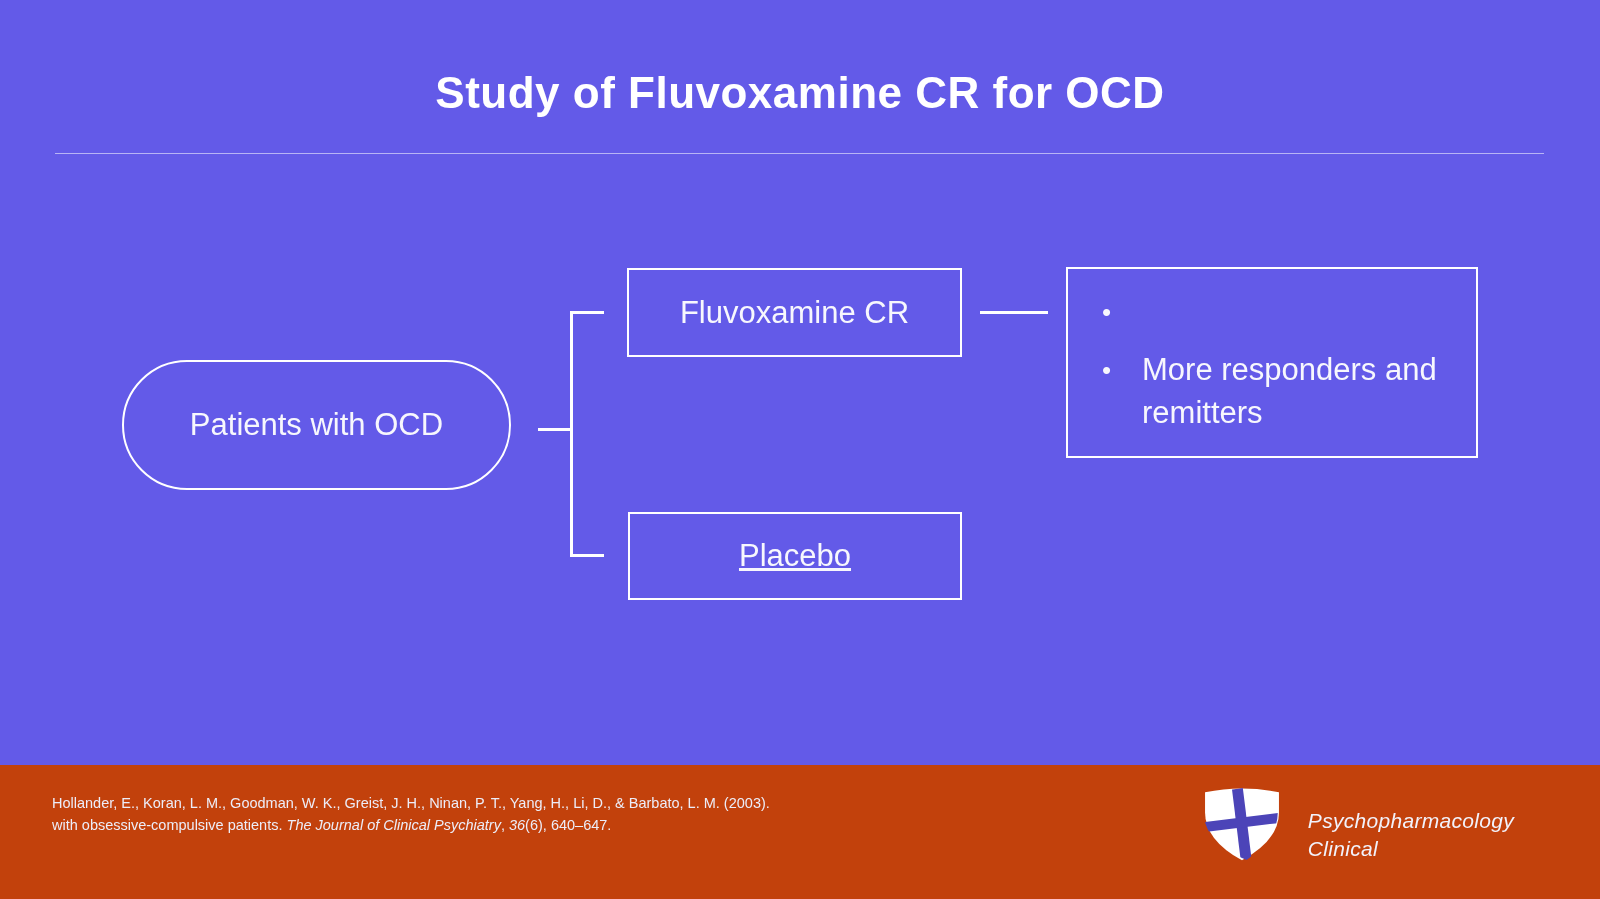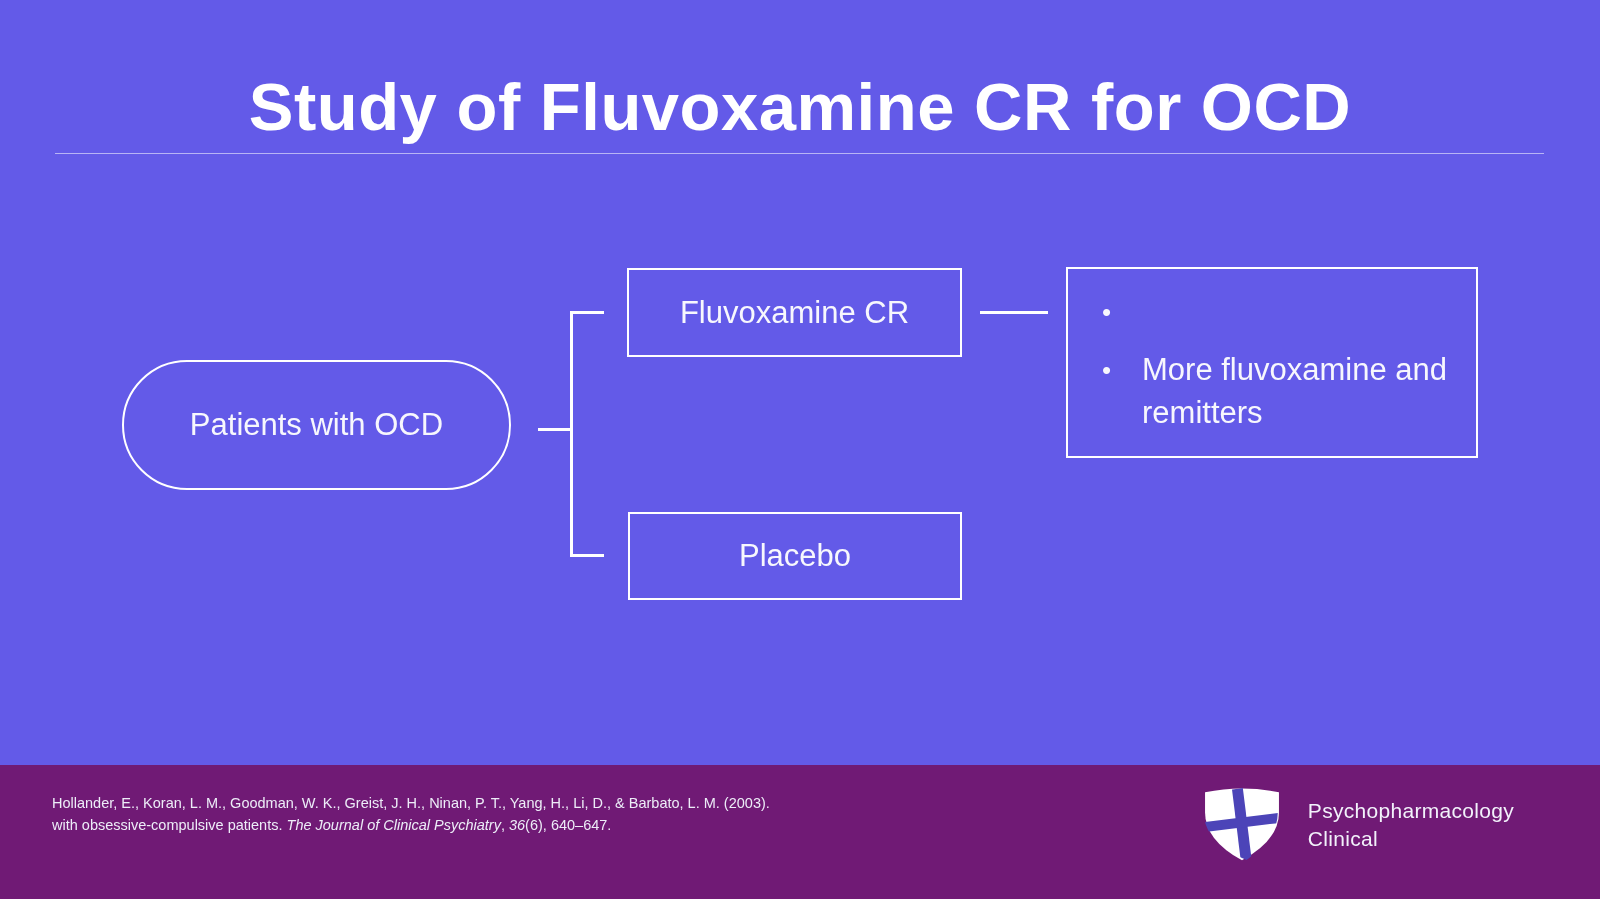--- a/index.html
+++ b/index.html
@@ -14,21 +14,21 @@
     color: #FFFFFF;
   }
 
   
   .slide-title {
     position: absolute;
     top: 68px;
     left: 0;
     width: 100%;
     text-align: center;
-    font-size: 67px;
+    font-size: 44px;
     font-weight: bold;
     letter-spacing: 0.5px;
     color: #FFFFFF;
   }
   .title-rule {
     position: absolute;
     top: 153px;
     left: 55px;
     width: 1489px;
     height: 1px;
@@ -50,21 +50,21 @@
     left: 122px; top: 360px;
     width: 389px; height: 130px;
     border-radius: 65px;
   }
   .node-arm1 {
     left: 627px; top: 268px;
     width: 335px; height: 89px;
   }
   .node-arm2 {
     left: 628px; top: 512px;
-    width: 334px; height: 88px;
+    width: 334px; height: 88px; text-decoration: underline;
   }
   .node-outcomes {
     left: 1066px; top: 267px;
     width: 412px; height: 191px;
     align-items: flex-start;
     justify-content: flex-start;
     padding: 22px 24px 0 34px;
   }
   .outcome-list {
     list-style: none;
@@ -93,39 +93,40 @@
   .conn-vertical    { left: 570px;  top: 311px; width: 3px;   height: 246px; }
   .conn-top-stub    { left: 570px;  top: 311px; width: 34px;  height: 3px; }
   .conn-bottom-stub { left: 570px;  top: 554px; width: 34px;  height: 3px; }
   .conn-right       { left: 980px;  top: 311px; width: 68px;  height: 3px; }
 
   
   .footer {
     position: absolute;
     left: 0; bottom: 0;
     width: 1600px; height: 134px;
-    background: #701a75;
+    background: #c2410c;
     padding-left: 28px;
   }
   .citation {
     position: absolute;
     left: 52px; top: 27px;
     width: 800px;
     font-size: 14.5px;
     line-height: 22px;
     color: #EDEDF8;
   }
   .citation .em { font-style: italic; text-align: right; }
 
   .logo {
     position: absolute;
     right: 86px; top: 22px;
     display: flex;
-    align-items: center;
+    align-items: flex-end;
     gap: 24px;
+    font-style: italic;
   }
   .logo-shield { width: 84px; height: 76px; display: block; }
   .logo-name {
     font-size: 21px;
     font-weight: 300;
     line-height: 28px;
     color: #F2F2FB;
     letter-spacing: 0.3px;
   }
 </style>
@@ -155,21 +156,21 @@
     <span>Placebo</span>
   </div>
 
   <div class="node node-outcomes">
     <ul class="outcome-list">
       <li>
         <span class="bullet-glyph">•</span>
       </li>
       <li>
         <span class="bullet-glyph">•</span>
-        <span>More fluvoxamine and remitters</span>
+        <span>More responders and remitters</span>
       </li>
     </ul>
   </div>
 
   <div class="footer">
     <div class="citation">
       <div>Hollander, E., Koran, L. M., Goodman, W. K., Greist, J. H., Ninan, P. T., Yang, H., Li, D., &amp; Barbato, L. M. (2003).</div>
       <div><span>with obsessive-compulsive patients. </span><span class="em">The Journal of Clinical Psychiatry</span><span>, </span><span class="em">36</span><span>(6), 640–647.</span></div>
     </div>
 

